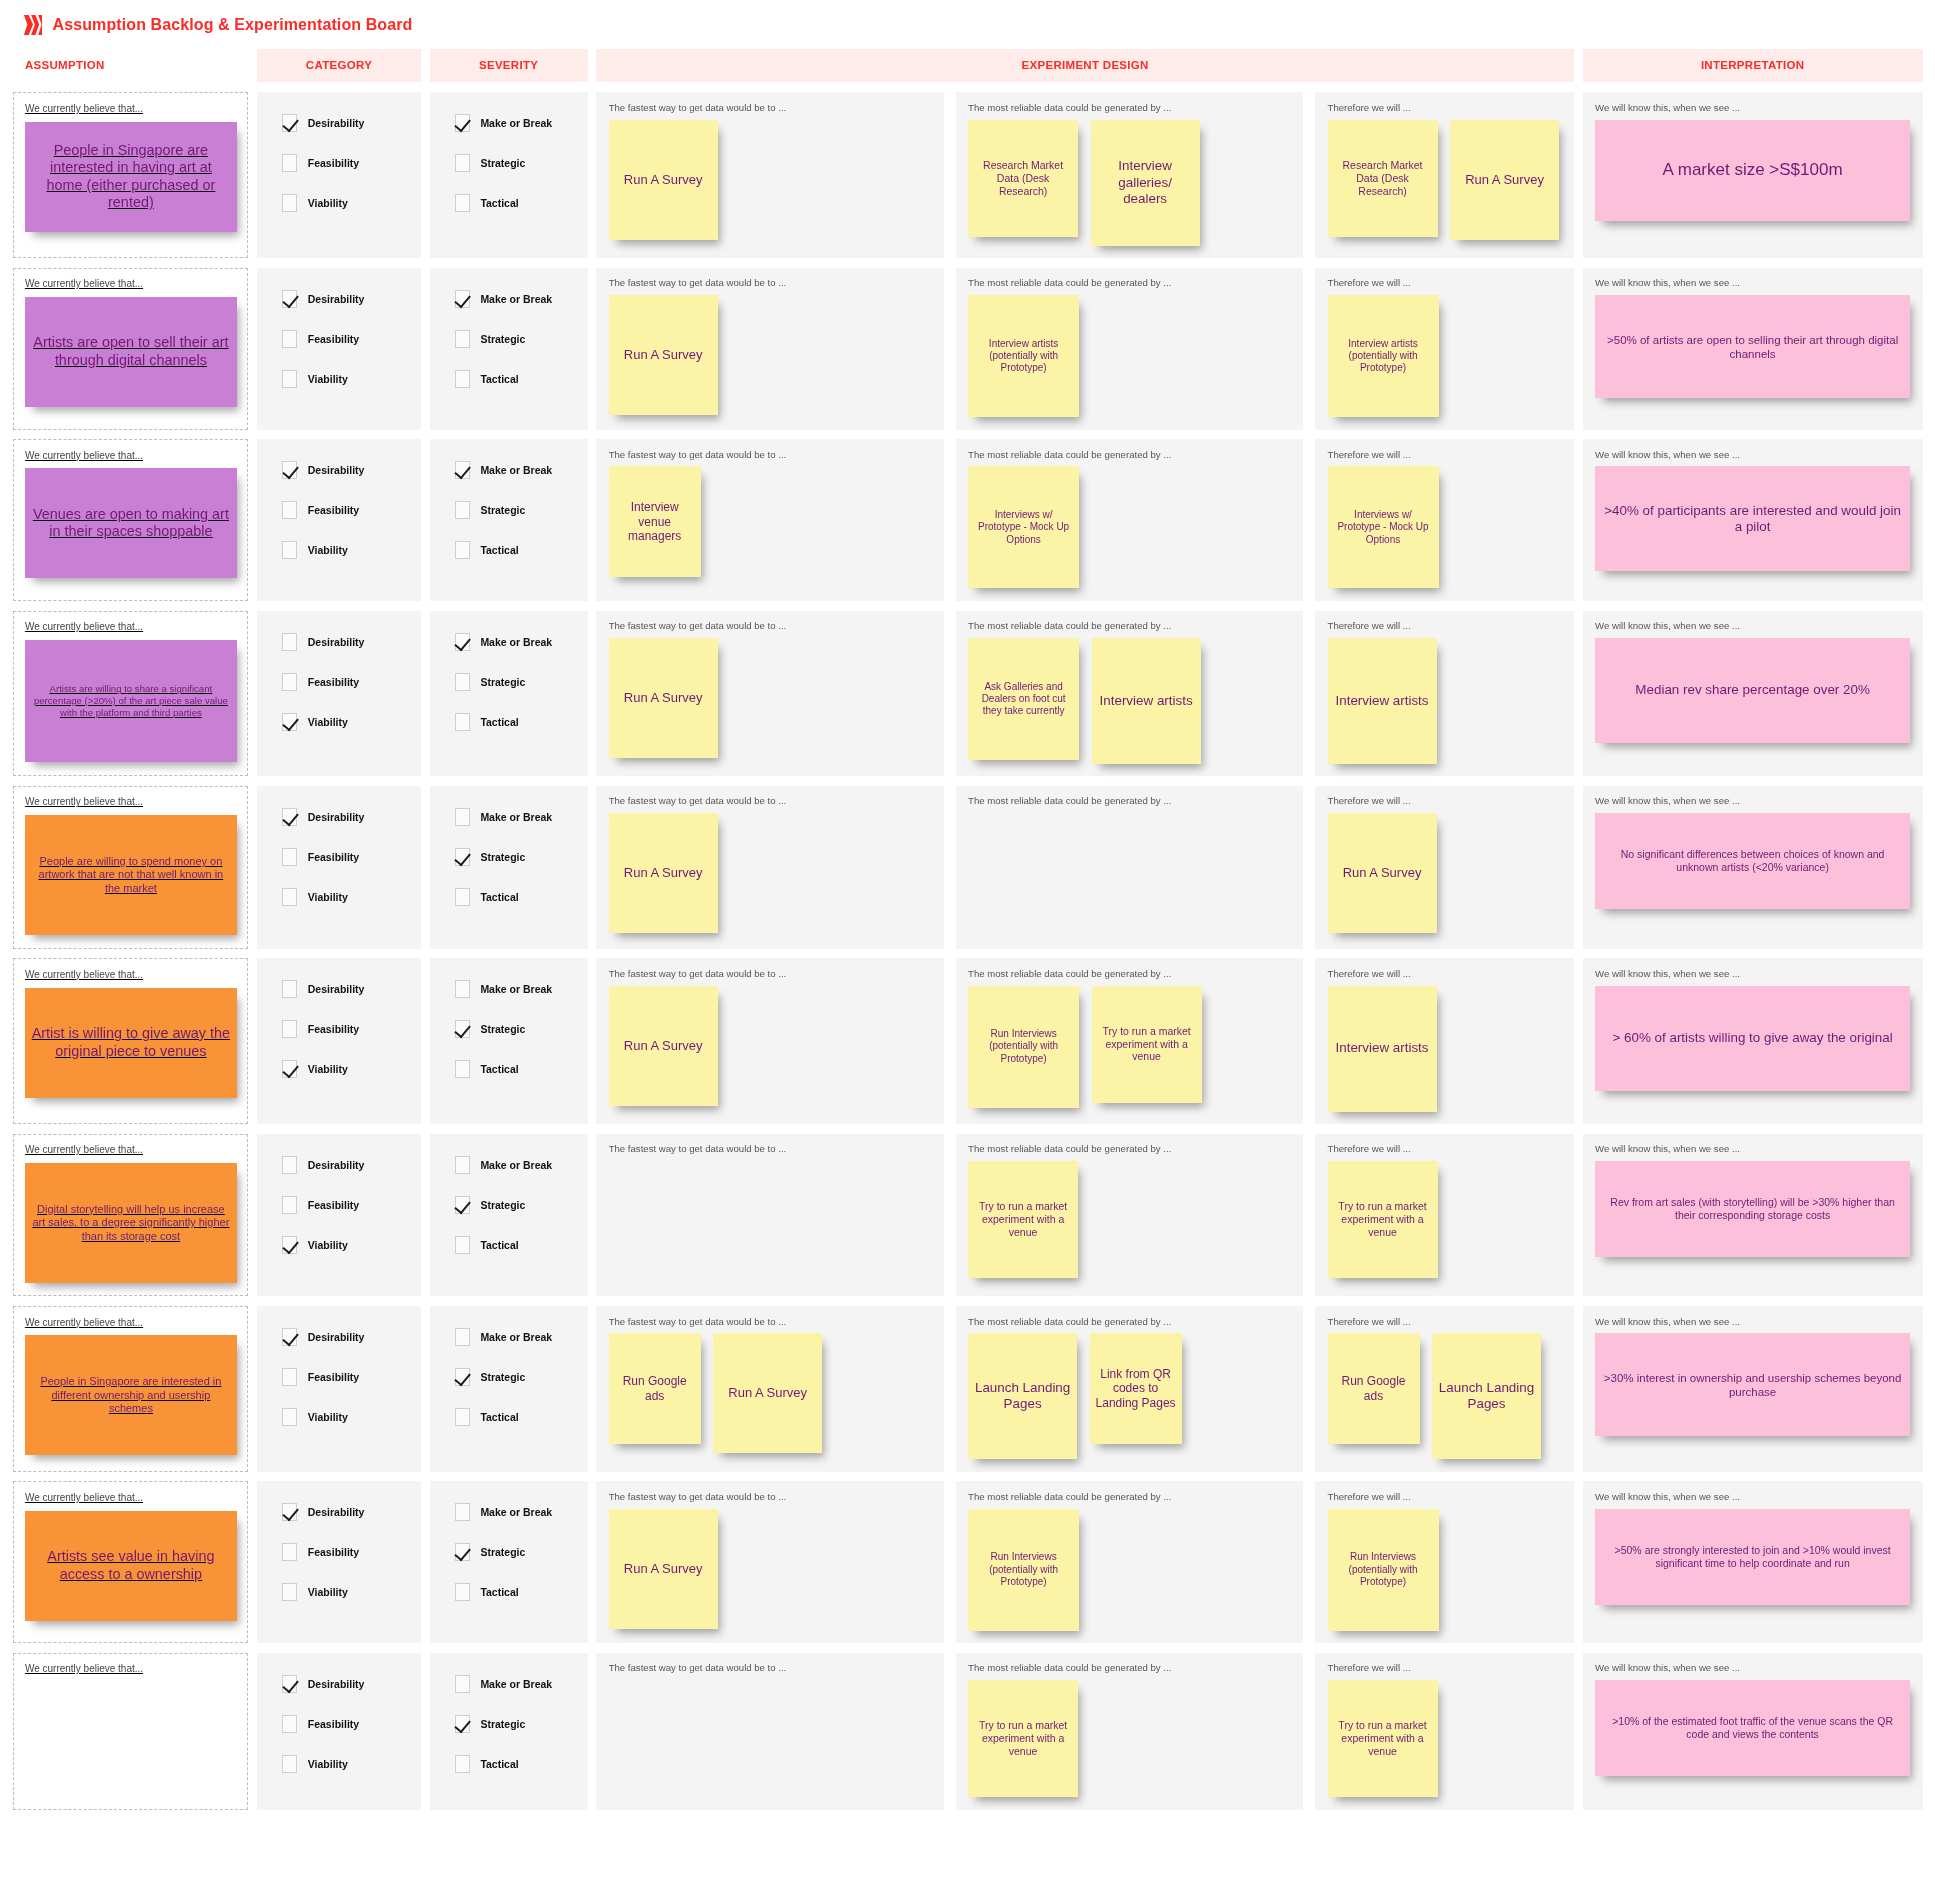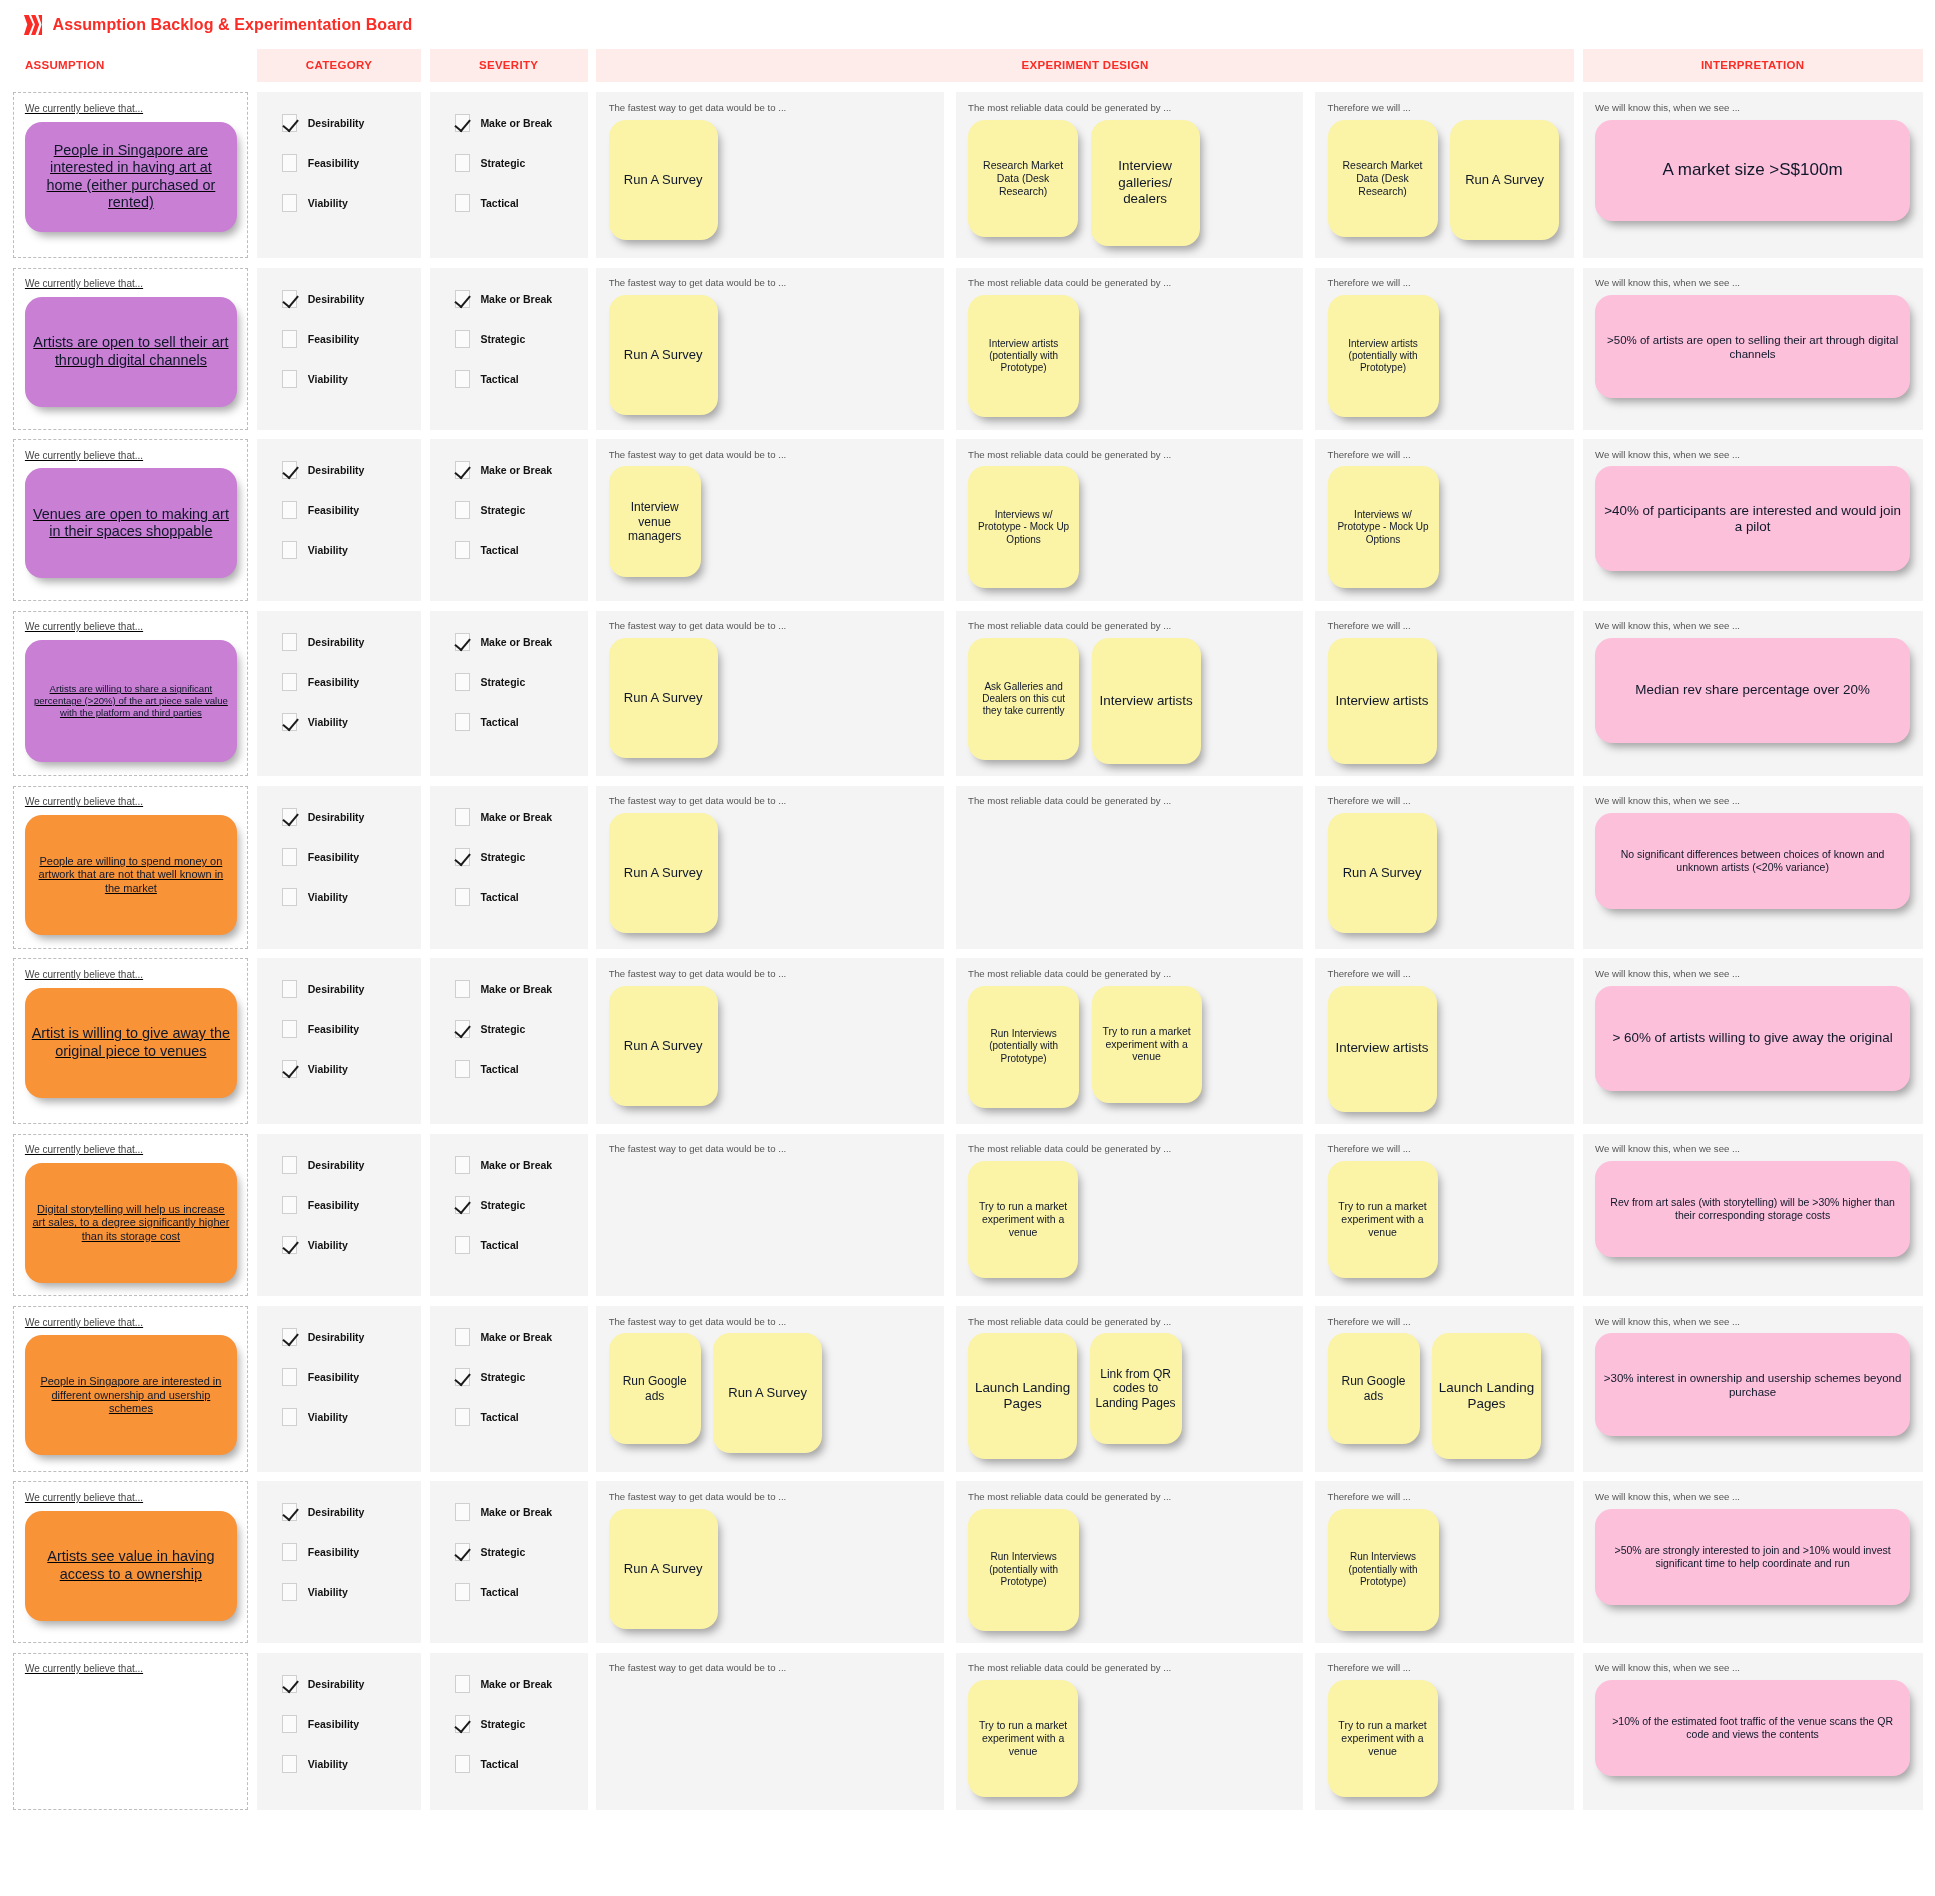--- a/index.html
+++ b/index.html
@@ -137,27 +137,26 @@
     flex-direction: column;
   }
 
   
   .note {
     position: relative;
     display: flex;
     align-items: center;
     justify-content: center;
     text-align: center;
-    color: #0f172a;
+    color: #701a75;
     line-height: 1.22;
     padding: 6.7px 5.7px;
     box-shadow: 4.8px 6.7px 8.6px -2.9px rgba(0,0,0,.34);
     word-break: break-word;
     flex: 0 0 auto;
-    border-radius: 17px;
   }
   .note-purple { background: #c87fd4; }
   .note-orange { background: #f89338; }
   .note-yellow { background: #fbf3a6; }
   .note-pink   { background: #fcc0da; }
 
   
   .a-note { width: 100%; min-height: 110px; font-size: 14.4px; }
   .a-note.sm  { font-size: 11px; min-height: 120px; }
   .a-note.xs  { font-size: 9.6px; min-height: 122px; }
@@ -454,21 +453,21 @@
       <div class="exp-cell">
         <div class="exp-prompt">The fastest way to get data would be to ...</div>
         <div class="notes">
             <div class="note note-yellow y">Run A Survey</div>
           </div>
         <div class="spacer"></div>
       </div>
       <div class="exp-cell">
         <div class="exp-prompt">The most reliable data could be generated by ...</div>
         <div class="notes">
-            <div class="note note-yellow y tiny">Ask Galleries and Dealers on this cut they take currently</div>
+            <div class="note note-yellow y tiny">Ask Galleries and Dealers on foot cut they take currently</div>
             <div class="note note-yellow y tall">Interview artists</div>
           </div>
         <div class="spacer"></div>
       </div>
       <div class="exp-cell third">
         <div class="exp-prompt">Therefore we will ...</div>
         <div class="notes">
             <div class="note note-yellow y tall">Interview artists</div>
           </div>
         <div class="spacer"></div>

